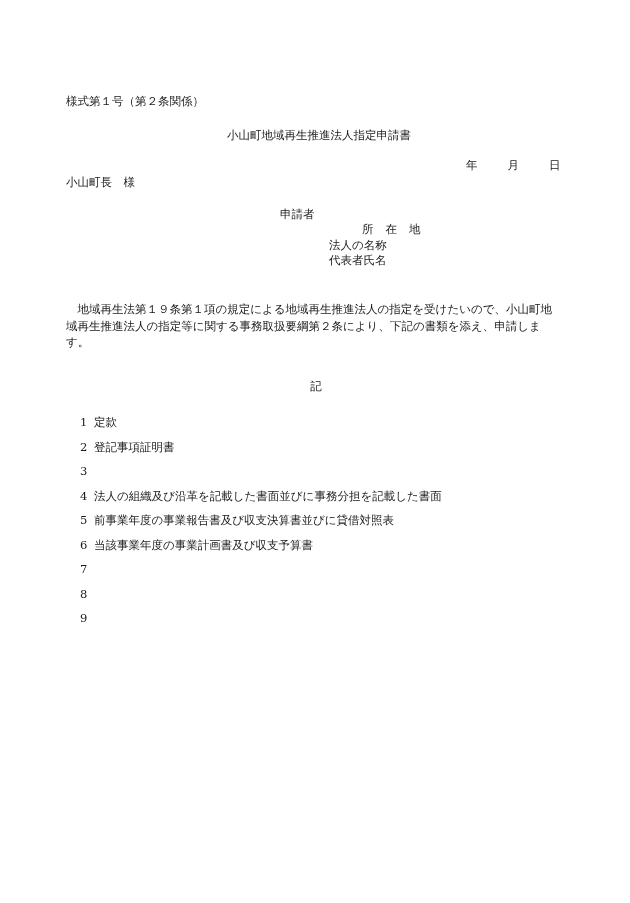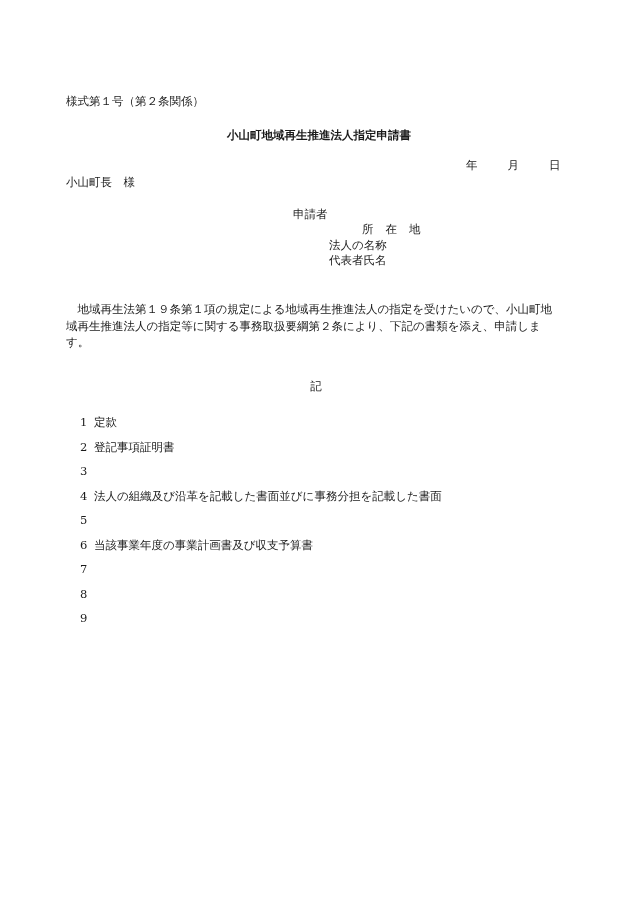--- a/index.html
+++ b/index.html
@@ -3,26 +3,26 @@
   <meta charset="utf-8">
   <style>
     html, body { margin: 0; padding: 0; background: #ffffff; }
     body {
       width: 630px; height: 903px; position: relative; overflow: hidden;
       font-family: "DejaVu Serif", "Liberation Serif", serif;
       color: #1a1a1a; font-size: 11.5px; line-height: 1;
     }
     .abs { position: absolute; white-space: nowrap; }
     .form-label { left: 66px; top: 96px; }
-    .doc-title { left: 0; width: 630px; top: 130px; text-align: center; padding-left: 8px; box-sizing: border-box; font-weight: bold; }
+    .doc-title { left: 0; width: 630px; top: 130px; text-align: center; padding-left: 8px; box-sizing: border-box; }
     .date-line { left: 466px; top: 160px; display: flex; }
     .date-line span { display: inline-block; }
     .date-line .sp { width: 30px; }
     .addressee { left: 66px; top: 177px; }
-    .applicant { left: 293px; top: 209px; }
+    .applicant { left: 280px; top: 209px; }
     .fields { left: 329px; top: 224px; }
     .fields div { height: 15.5px; }
     .field-location { letter-spacing: 0; margin-left: 33px; }
     .field-location span { display: inline-block; }
     .body-text { left: 66px; top: 301px; width: 486px; white-space: normal; line-height: 16.5px; text-indent: 1em; font-family: Liberation Serif, serif; }
     .ki { left: 0; width: 630px; top: 381px; text-align: center; padding-left: 2px; box-sizing: border-box; }
     .items { left: 80px; top: 417px; }
     .item { height: 24.5px; display: flex; }
     .item .num { width: 14px; }
   </style>
@@ -68,20 +68,21 @@
     </div>
   <div class="item">
       <span class="num">3</span>
     </div>
   <div class="item">
       <span class="num">4</span>
       <span>法人の組織及び沿革を記載した書面並びに事務分担を記載した書面</span>
     </div>
   <div class="item">
       <span class="num">5</span>
+      <span>前事業年度の事業報告書及び収支決算書並びに貸借対照表</span>
     </div>
   <div class="item">
       <span class="num">6</span>
       <span>当該事業年度の事業計画書及び収支予算書</span>
     </div>
   <div class="item">
       <span class="num">7</span>
     </div>
   <div class="item">
       <span class="num">8</span>

